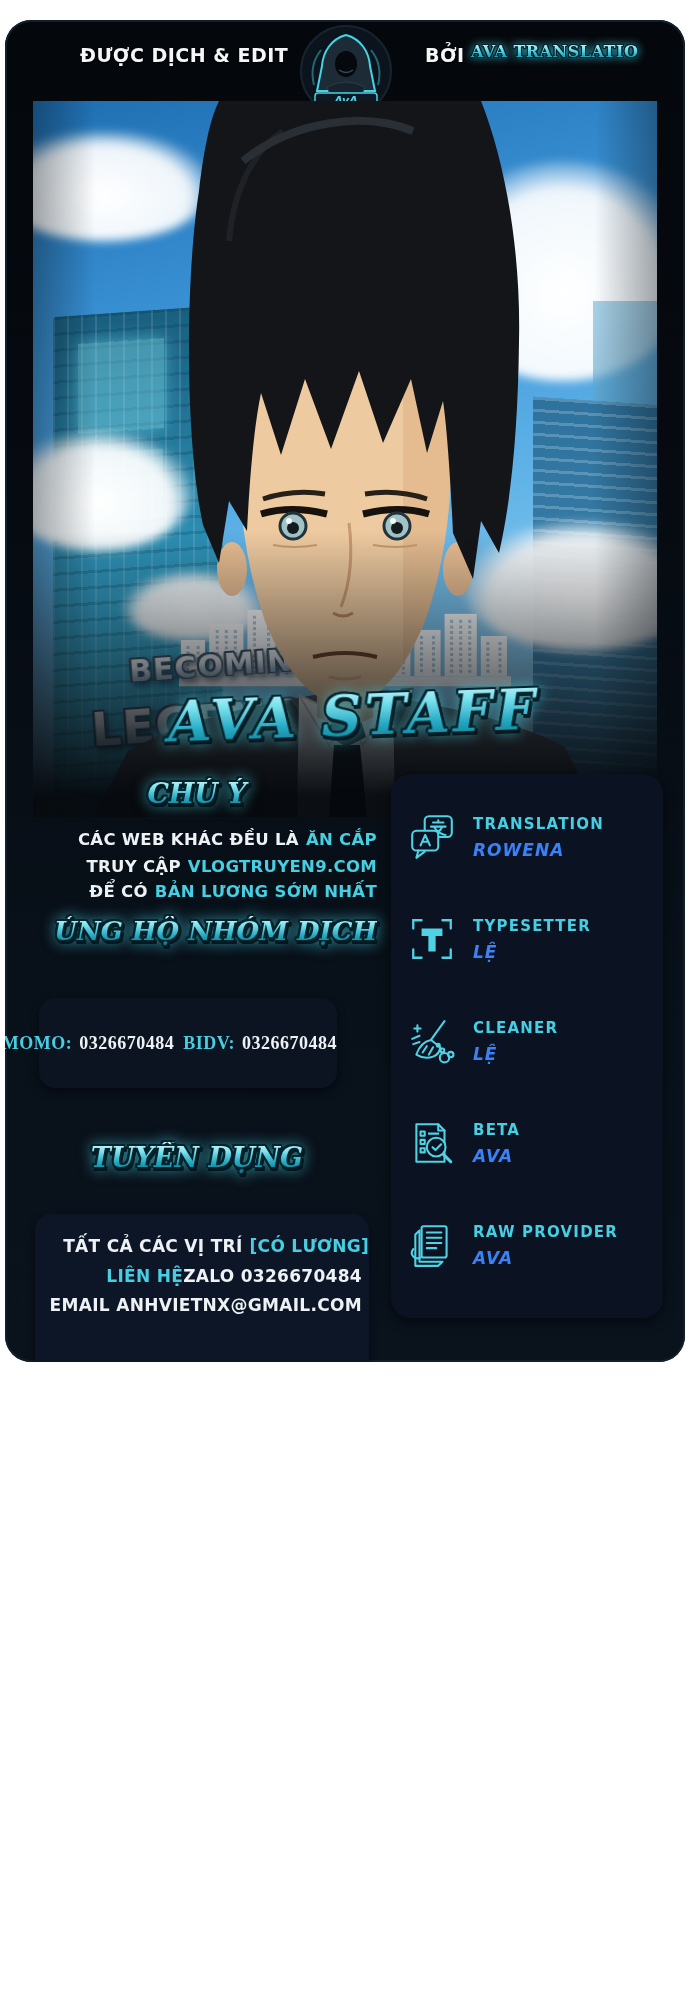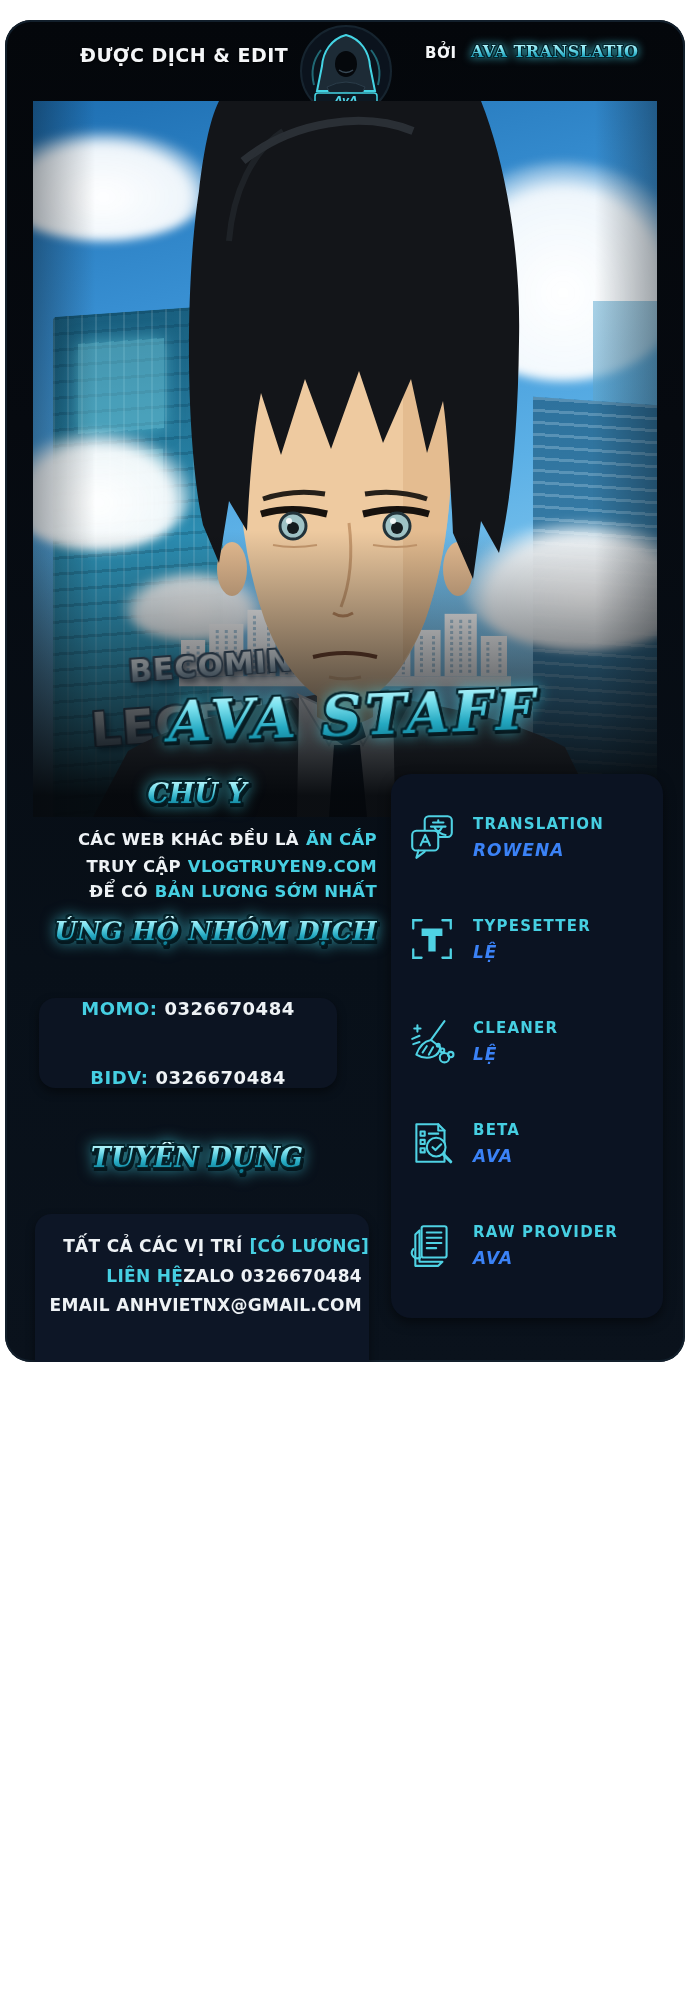--- a/index.html
+++ b/index.html
@@ -7,21 +7,21 @@
   .page { position:relative; width:690px; height:2000px; background:#ffffff; overflow:hidden;
           font-family:"DejaVu Sans", sans-serif; }
   .card { position:absolute; left:5px; top:3px; width:680px; height:1342px; border-radius:26px;
           overflow:hidden; background:linear-gradient(180deg,#04070b 0%,#060a10 30%,#081019 70%,#0a121c 100%);
           box-shadow: inset 0 0 0 2px #121f2b; margin-top: 17px; }
 
   
   .hdr-left { position:absolute; left:75px; top:24px; width:190px; text-align:center;
               font-size:19px; font-weight:bold; color:#f4f6f8; letter-spacing:.5px;
               text-shadow:0 1px 2px #000; white-space:nowrap; }
-  .hdr-boi  { position:absolute; left:420px; top:24px; font-size:15px; font-weight:bold;
+  .hdr-boi  { position:absolute; left:420px; top:24px; font-size:19px; font-weight:bold;
               color:#f4f6f8; letter-spacing:.5px; text-shadow:0 1px 2px #000; }
   .hdr-badge{ position:absolute; left:458px; top:22px; width:175px; text-align:center;
               font-family:"DejaVu Serif", serif; font-weight:bold; font-size:16px; letter-spacing:.5px;
               white-space:nowrap;
               background:linear-gradient(180deg,#d8fbff 0%,#7fe3f0 35%,#2aacc5 70%,#0e7f99 100%);
               -webkit-background-clip:text; background-clip:text; color:transparent;
               filter: drop-shadow(1px 0 0 #05242c) drop-shadow(-1px 0 0 #05242c)
                       drop-shadow(0 1px 0 #05242c) drop-shadow(0 -1px 0 #05242c)
                       drop-shadow(0 0 4px rgba(70,220,240,.65)); padding-left: 8px; }
   .logo { position:absolute; left:295px; top:3px; width:92px; height:100px; }
@@ -83,21 +83,21 @@
   .h-ungho  { top:896px;  font-size:26px;text-align:right; }
   .h-tuyen  { top:1122px; font-size:27px; }
   .ln { position:absolute; left:12px; width:360px; text-align:right; font-size:16.5px; font-weight:bold;
         letter-spacing:.3px; white-space:nowrap; }
   .ln .w { color:#eef2f5; margin-right:7px; }
   .ln .a { color:#46cfe2; }
   .ln1 { top:810px; } .ln2 { top:837px; } .ln3 { top:862px; }
 
   .momo-box { position:absolute; left:34px; top:978px; width:298px; height:90px; border-radius:16px;
         background:#0c1422; box-shadow:0 4px 10px rgba(0,0,0,.45);
-        display:flex; flex-direction:column; justify-content:space-between; align-items:center; gap:9px; }
+        display:flex; flex-direction:row; justify-content:flex-end; align-items:center; gap:9px;font-family:Liberation Serif, serif; }
   .momo-row { font-size:18px; font-weight:bold; letter-spacing:.5px; white-space:nowrap; }
   .momo-row .a { color:#46cfe2; margin-right:7px; }
   .momo-row .w { color:#eef2f5; }
 
   .recruit-box { position:absolute; left:30px; top:1194px; width:334px; height:170px; border-radius:16px;
         background:#0d1626; box-shadow:0 4px 10px rgba(0,0,0,.45); }
   .recruit-box .ln { left:0; width:334px; font-size:17px; }
   .rln1 { top:22px; } .rln2 { top:52px; } .rln3 { top:81px; }
 
   

